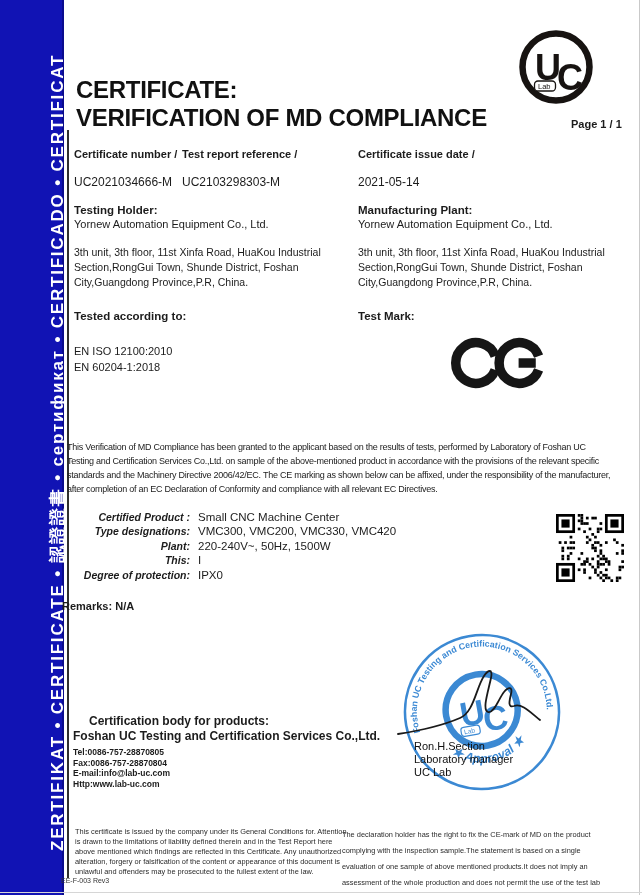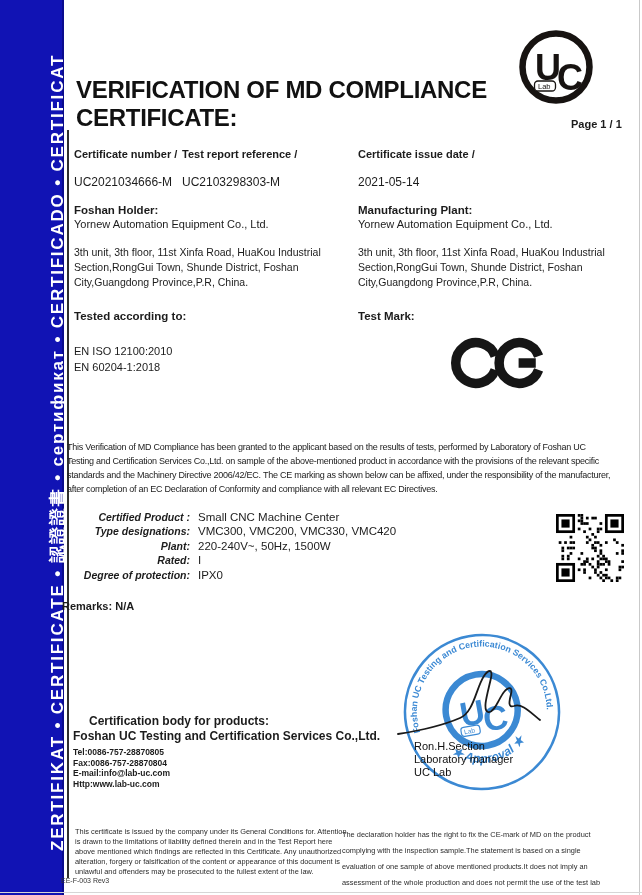--- a/index.html
+++ b/index.html
@@ -70,41 +70,41 @@
 <body>
 
 <div class="abs" id="sidebar">
   <span id="sidebar-text">ZERTIFIKAT • CERTIFICATE • 認證證書 • сертификат • CERTIFICADO • CERTIFICAT</span>
 </div>
 <div class="abs" id="vline"></div>
 <div class="abs" id="edge-right"></div>
 <div class="abs" id="edge-bottom"></div>
 
 <div class="abs" id="title">
+  <div>CERTIFICATE:</div>
   <div>VERIFICATION OF MD COMPLIANCE</div>
-  <div>CERTIFICATE:</div>
 </div>
 
 <svg class="abs" id="uc-logo" style="left:518px;top:29px;" width="76" height="76" viewBox="0 0 76 76">
   <circle cx="38" cy="38" r="33.5" fill="none" stroke="#171311" stroke-width="6.5"></circle>
   <text x="17" y="51" font-size="36" font-weight="bold" fill="#171311" font-family="Liberation Sans, sans-serif">U</text>
   <text x="39" y="61" font-size="36" font-weight="bold" fill="#171311" font-family="Liberation Sans, sans-serif">C</text>
   <rect x="16.5" y="52" width="21" height="10" rx="3.5" fill="#fff" stroke="#171311" stroke-width="1.3"></rect>
   <text x="20" y="60" font-size="7.5" fill="#171311" font-family="Liberation Sans, sans-serif">Lab</text>
 </svg>
 <div class="abs" id="page-label">Page 1 / 1</div>
 
 <div class="abs fld-label col1 row-label">Certificate number /</div>
 <div class="abs fld-label col2 row-label">Test report reference /</div>
 <div class="abs fld-label col3 row-label">Certificate issue date /</div>
 <div class="abs fld-value col1 row-value">UC2021034666-M</div>
 <div class="abs fld-value col2 row-value">UC2103298303-M</div>
 <div class="abs fld-value col3 row-value">2021-05-14</div>
 
-<div class="abs sec-label" style="left:74px;top:204px;">Foshan Holder:</div>
+<div class="abs sec-label" style="left:74px;top:204px;">Testing Holder:</div>
 <div class="abs company" style="left:74px;top:218px;">Yornew Automation Equipment Co., Ltd.</div>
 <div class="abs addr" style="left:74px;top:245px;">
   <div>3th unit, 3th floor, 11st Xinfa Road, HuaKou Industrial</div>
   <div>Section,RongGui Town, Shunde District, Foshan</div>
   <div>City,Guangdong Province,P.R, China.</div>
 </div>
 
 <div class="abs sec-label" style="left:358px;top:204px;">Manufacturing Plant:</div>
 <div class="abs company" style="left:358px;top:218px;">Yornew Automation Equipment Co., Ltd.</div>
 <div class="abs addr" style="left:358px;top:245px;">
@@ -136,21 +136,21 @@
   </div>
   <div class="prod-row">
     <span class="prod-label">Type designations:</span>
     <span class="prod-value">VMC300, VMC200, VMC330, VMC420</span>
   </div>
   <div class="prod-row">
     <span class="prod-label">Plant:</span>
     <span class="prod-value">220-240V~, 50Hz, 1500W</span>
   </div>
   <div class="prod-row">
-    <span class="prod-label">Rated:</span>
+    <span class="prod-label">This:</span>
     <span class="prod-value">I</span>
   </div>
   <div class="prod-row">
     <span class="prod-label">Degree of protection:</span>
     <span class="prod-value">IPX0</span>
   </div>
 </div>
 <div class="abs" id="remarks">Remarks: N/A</div>
 
 <svg class="abs" id="qr-code" style="left:556px;top:514px;" width="68" height="68" viewBox="0 0 68 68">

